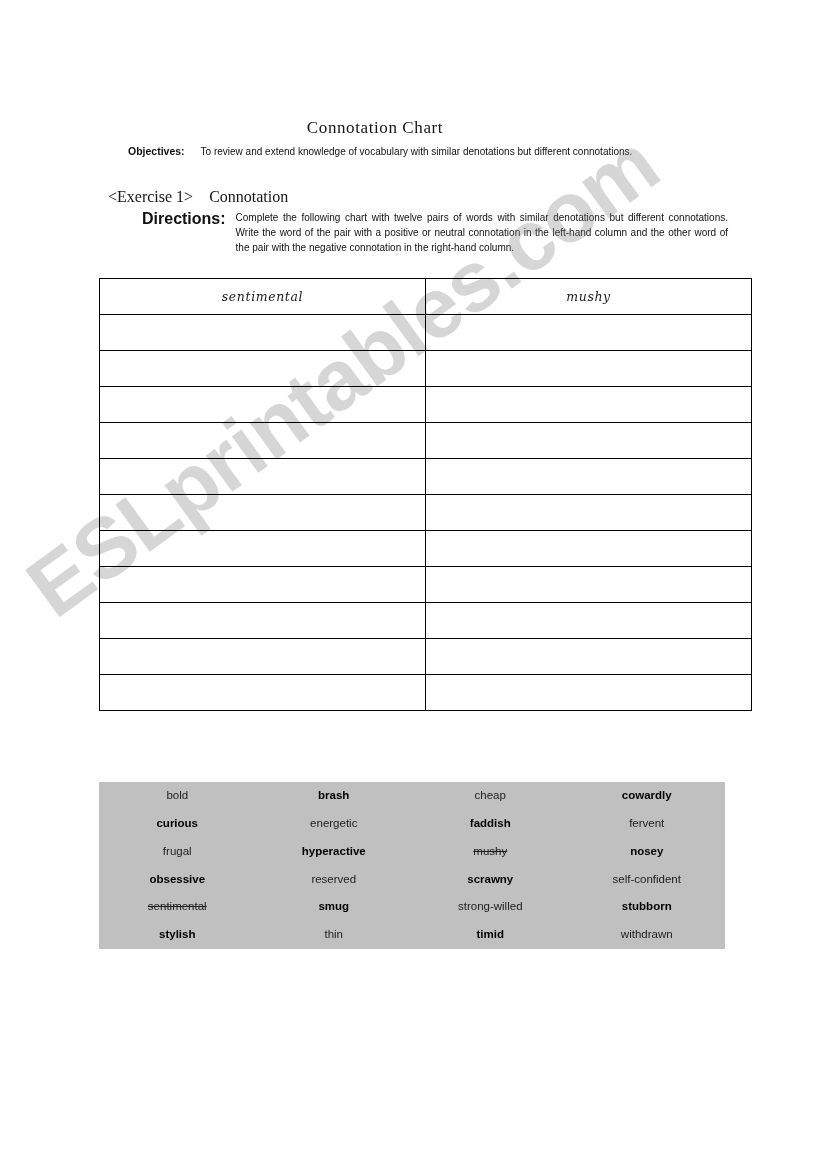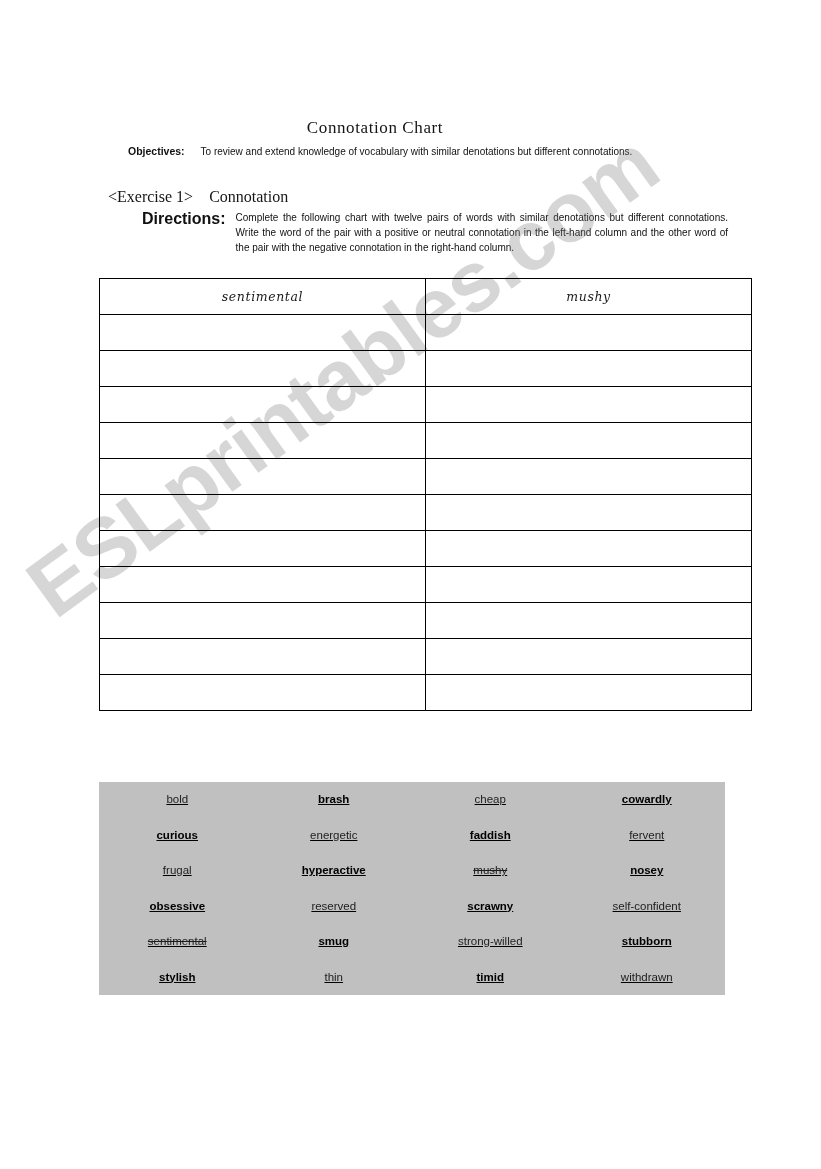--- a/index.html
+++ b/index.html
@@ -161,29 +161,28 @@
     letter-spacing: 0.6px;
     color: #1a1a1a;
   }
 
   
   .word-bank {
     position: absolute;
     left: 99px;
     top: 782px;
     width: 626px;
-    height: 213px;
+    height: 167px;
     background: #c0c0c0;
     z-index: 8;
     display: grid;
     grid-template-columns: repeat(4, 1fr);
     grid-auto-rows: 1fr;
     align-items: center;
     justify-items: center;
-    text-decoration: underline;
   }
   .word {
     font-family: "Liberation Sans", sans-serif;
     font-size: 11.5px;
     color: #1d1d1d;
     line-height: 1;
     white-space: nowrap;
   }
   .word.bold {
     font-weight: bold;

